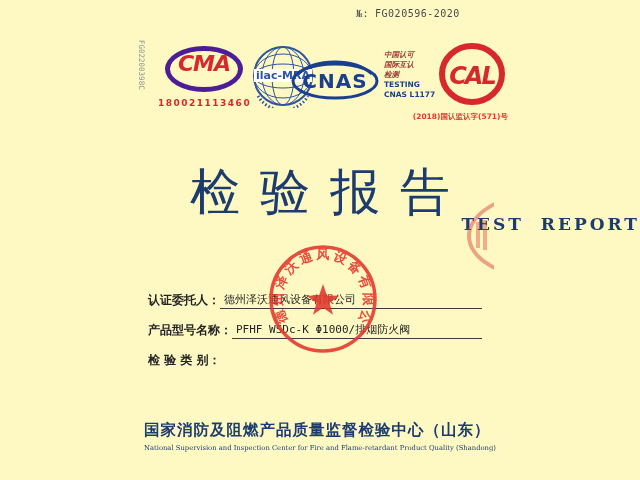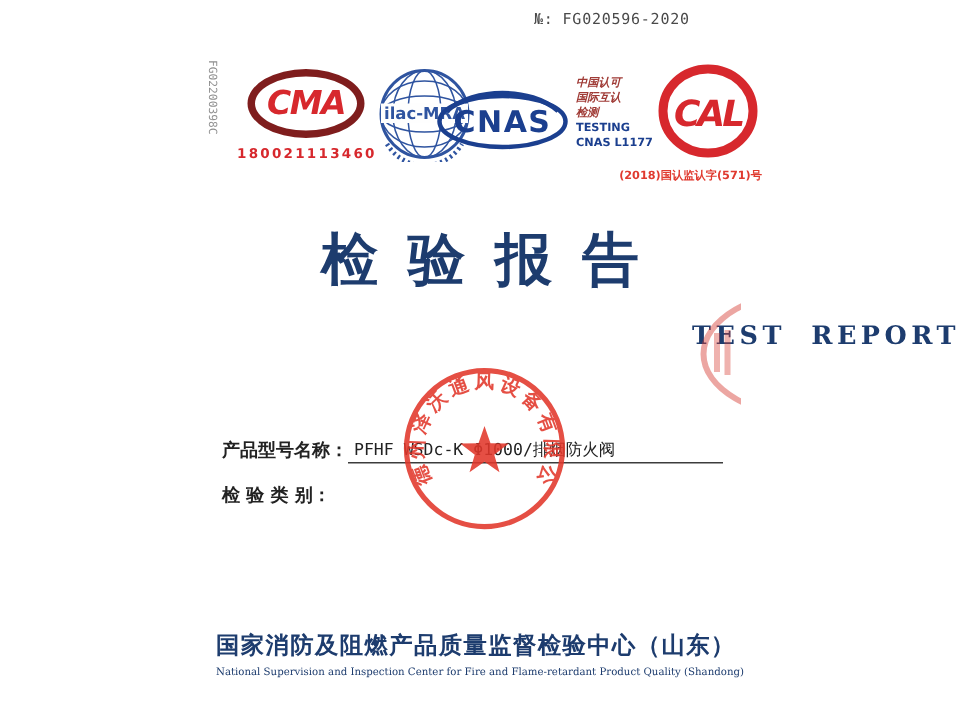--- a/index.html
+++ b/index.html
@@ -1,39 +1,39 @@
 <!DOCTYPE html>
 <html><head>
 <meta charset="utf-8">
 <style>
   html,body{margin:0;padding:0;background:#e8e8e8;}
   .page{
     position:relative;width:640px;height:480px;margin:0 auto;
-    background:#ffffff;overflow:hidden;
+    background:#fef9c3;overflow:hidden;
     font-family:"DejaVu Sans","Liberation Sans",sans-serif;
   }
   
   .no-line{
     position:absolute;left:356px;top:8px;
     font-family:"DejaVu Sans Mono","Liberation Mono",monospace;
     font-size:10px;color:#4a4a4a;letter-spacing:.5px;white-space:nowrap;
   }
   .no-line .no-label{margin-right:6px;}
   
   .side-code{
     position:absolute;left:146px;top:40px;
     font-family:"DejaVu Sans Mono","Liberation Mono",monospace;
     font-size:7.5px;color:#8f8f8f;white-space:nowrap;
     transform:rotate(90deg);transform-origin:left top;
   }
   
   .cma-block{position:absolute;left:158px;top:46px;width:92px;text-align:center;}
   .cma-logo{
-    width:78px;height:46px;margin:0 auto;border:5px solid #7f1d1d;border-radius:50%;
-    display:flex;align-items:center;justify-content:center;box-sizing:border-box;
+    width:78px;height:46px;margin:0 auto;border:5px solid #4c1d95;border-radius:50%;
+    display:flex;align-items:flex-start;justify-content:center;box-sizing:border-box;
   }
   .cma-letters{
     color:#d7282d;font-weight:900;font-style:italic;font-size:22px;
     letter-spacing:-1px;font-family:"DejaVu Sans",sans-serif;
   }
   .cma-number{
     margin-top:6px;font-size:9px;font-weight:bold;color:#d7282d;
     letter-spacing:1.5px;font-family:"DejaVu Sans",sans-serif;white-space:nowrap;
   }
   .ilac-block{position:absolute;left:252px;top:44px;}
@@ -43,22 +43,22 @@
     font-weight:bold;white-space:nowrap;
   }
   .cnas-text .cn{color:#a03b36;font-style:italic;}
   .cnas-text .en{color:#1b3f8f;}
   .cal-block{position:absolute;left:398px;top:42px;width:110px;text-align:right;}
   .cal-caption{
     margin-top:2px;font-size:7.5px;color:#e03a2f;white-space:nowrap;font-weight:bold;
   }
   
   .title-cn{
-    position:absolute;left:0;right:0;top:148px;text-align:center;
-    font-size:38px;font-weight:bold;color:#1d3c6e;letter-spacing:20px;
+    position:absolute;left:0;right:0;top:159px;text-align:center;
+    font-size:50px;font-weight:normal;color:#1d3c6e;letter-spacing:20px;
     text-indent:20px;font-family:"DejaVu Sans",sans-serif;
   }
   .title-en{
     position:absolute;left:0;right:0;top:214px;text-align:right;
     font-size:17px;font-weight:bold;color:#1d3c6e;letter-spacing:3px;word-spacing:8px;
     font-family:"DejaVu Serif","Liberation Serif",serif;
   }
   
   .fields{position:absolute;left:148px;top:292px;width:334px;}
   .field-row{display:flex;align-items:flex-end;margin-bottom:13px;}
@@ -151,20 +151,24 @@
       <text x="36" y="42" text-anchor="middle" font-size="24" font-weight="bold" font-style="italic" fill="#d7282d" font-family="DejaVu Sans, sans-serif" letter-spacing="-2">CAL</text>
     </svg>
     <div class="cal-caption">(2018)国认监认字(571)号</div>
   </div>
 
   <div class="title-cn">检验报告</div>
   <div class="title-en">TEST REPORT</div>
 
   <div class="fields">
     <div class="field-row">
+      <span class="field-label">认证委托人：</span>
+      <span class="field-value">德州泽沃通风设备有限公司</span>
+    </div>
+    <div class="field-row">
       <span class="field-label">产品型号名称：</span>
       <span class="field-value">PFHF WSDc-K Φ1000/排烟防火阀</span>
     </div>
     <div class="field-row">
       <span class="field-label">检 验 类 别：</span>
     </div>
   </div>
 
   <svg class="stamp" width="114" height="114" viewBox="0 0 114 114">
     <circle cx="57" cy="57" r="52" fill="none" stroke="#e2372b" stroke-width="3.5"></circle>

